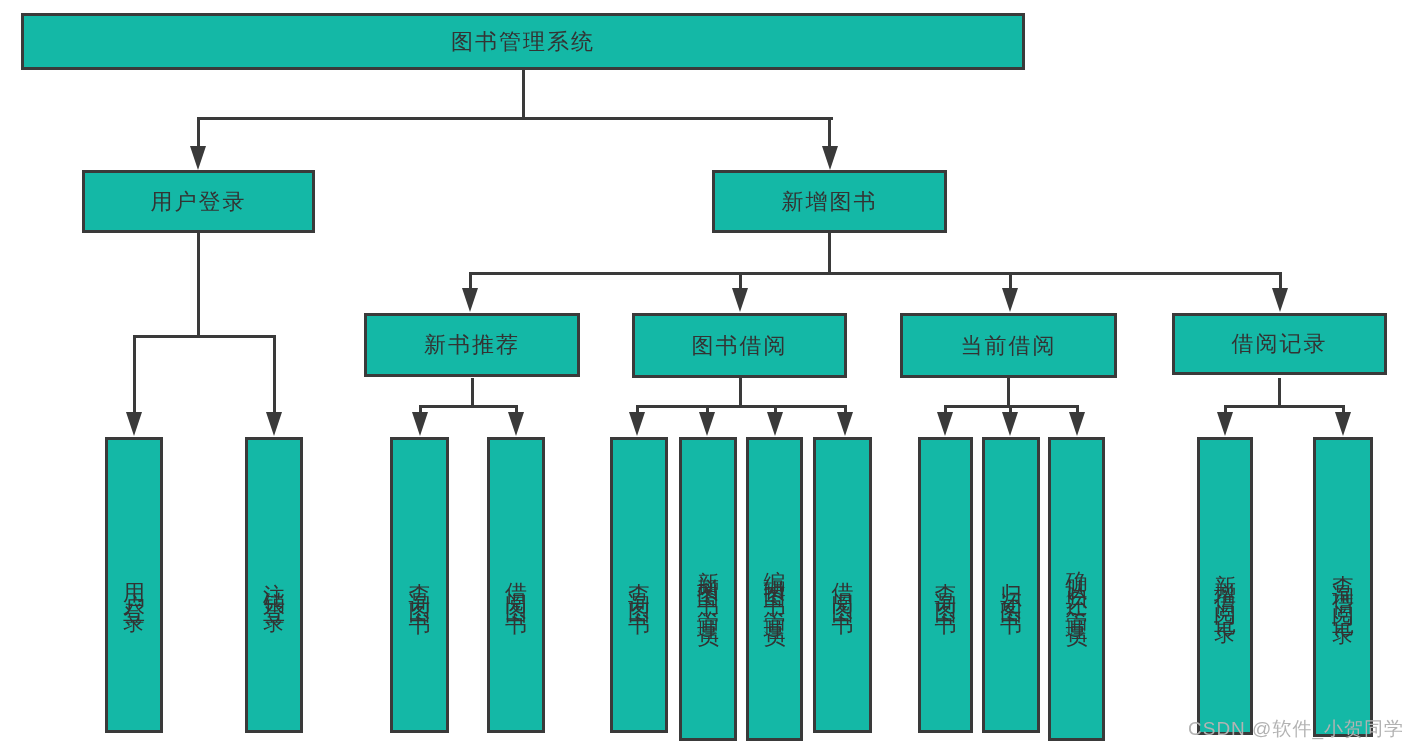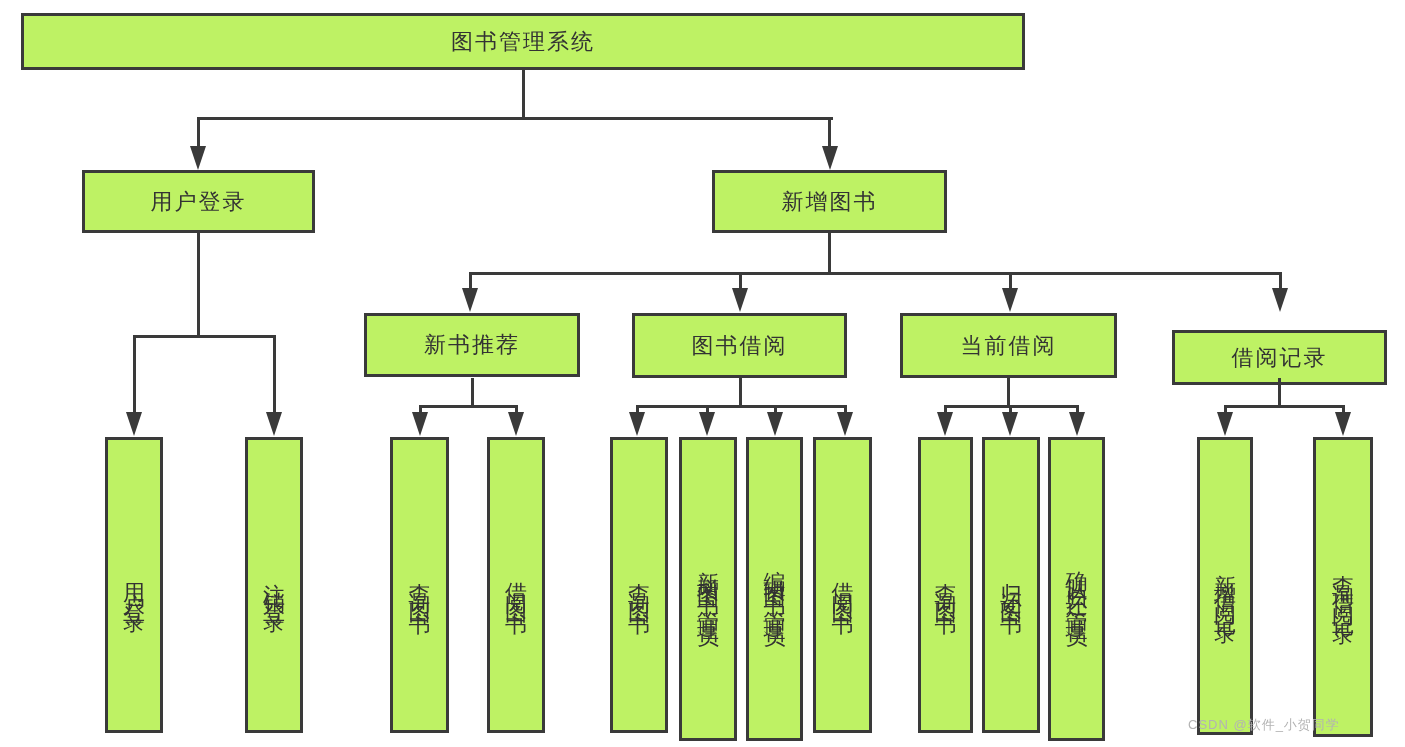--- a/index.html
+++ b/index.html
@@ -1,37 +1,37 @@
 <!DOCTYPE html>
 <html><head>
 <meta charset="utf-8">
 <style>
   html,body{margin:0;padding:0;background:#ffffff;}
   #stage{
     position:relative;width:1405px;height:747px;background:#ffffff;overflow:hidden;
     font-family:"Liberation Sans","DejaVu Sans",sans-serif;color:#333333;
   }
   .box{
-    position:absolute;box-sizing:border-box;background:#bef264;
+    position:absolute;box-sizing:border-box;background:#14b8a6;
     border:3px solid #3a3a3a;display:flex;align-items:center;justify-content:center;
   }
   .hlabel{font-size:22px;letter-spacing:2px;white-space:nowrap;color:#333333;}
   .vlabel{
     writing-mode:vertical-rl;text-orientation:mixed;
     font-size:22px;letter-spacing:10px;color:#333333;line-height:1;
   }
   .vlabel.tight{letter-spacing:8px;}
   .line{position:absolute;background:#3a3a3a;}
   .ah{
     position:absolute;width:0;height:0;
     border-left:8px solid transparent;border-right:8px solid transparent;
     border-top:24px solid #3a3a3a;
   }
   .watermark{
-    position:absolute;left:1188px;top:716px;font-size:13px;color:#b3b3b3;
+    position:absolute;left:1188px;top:716px;font-size:19px;color:#b3b3b3;
     letter-spacing:1px;white-space:nowrap;
   }
 </style>
 </head>
 <body>
 
 <div id="stage">
 
   <div class="box" style="left:21px;top:13px;width:1004px;height:57px;">
     <span class="hlabel">图书管理系统</span>
@@ -71,21 +71,21 @@
 
   <div class="box" style="left:364px;top:313px;width:216px;height:64px;">
     <span class="hlabel">新书推荐</span>
   </div>
   <div class="box" style="left:900px;top:313px;width:217px;height:65px;">
     <span class="hlabel">当前借阅</span>
   </div>
   <div class="box" style="left:632px;top:313px;width:215px;height:65px;">
     <span class="hlabel">图书借阅</span>
   </div>
-  <div class="box" style="left:1172px;top:330px;width:215px;height:55px;">
+  <div class="box" style="left:1172px;top:313px;width:215px;height:62px;">
     <span class="hlabel">借阅记录</span>
   </div>
 
   <div class="line" style="left:470.5px;top:378px;width:3px;height:29px;"></div>
   <div class="line" style="left:418.5px;top:405px;width:99px;height:3px;"></div>
   <div class="line" style="left:418.5px;top:405px;width:3px;height:10px;"></div>
   <div class="ah" style="left:412px;top:412px;"></div>
   <div class="line" style="left:514.5px;top:405px;width:3px;height:10px;"></div>
   <div class="ah" style="left:508px;top:412px;"></div>
 

